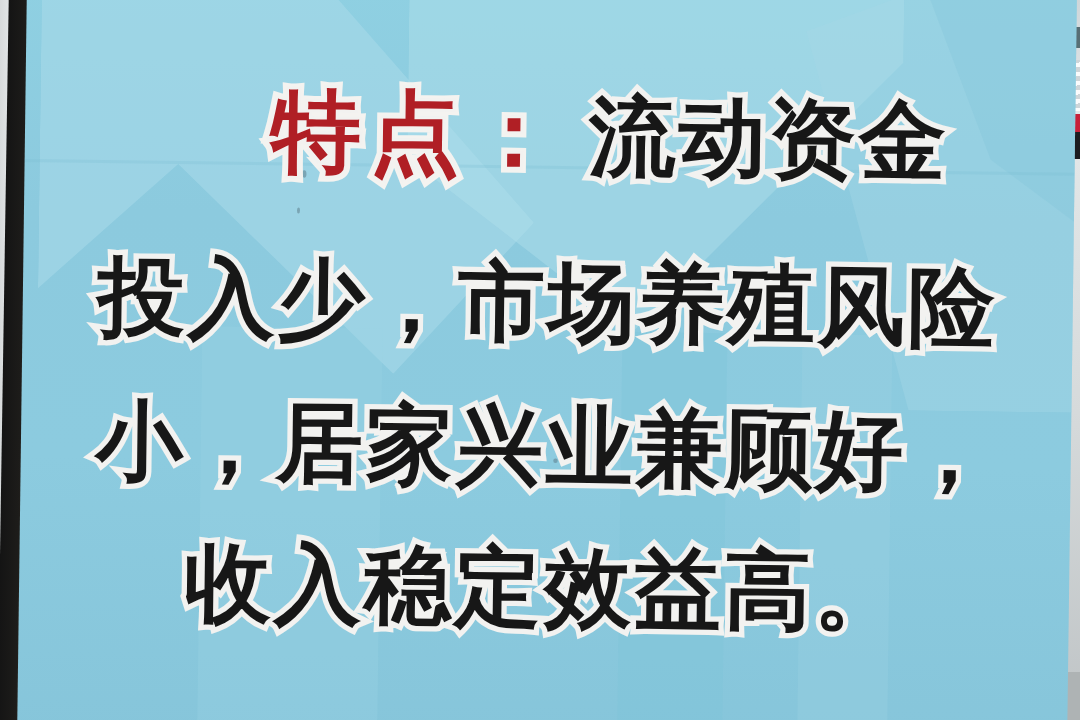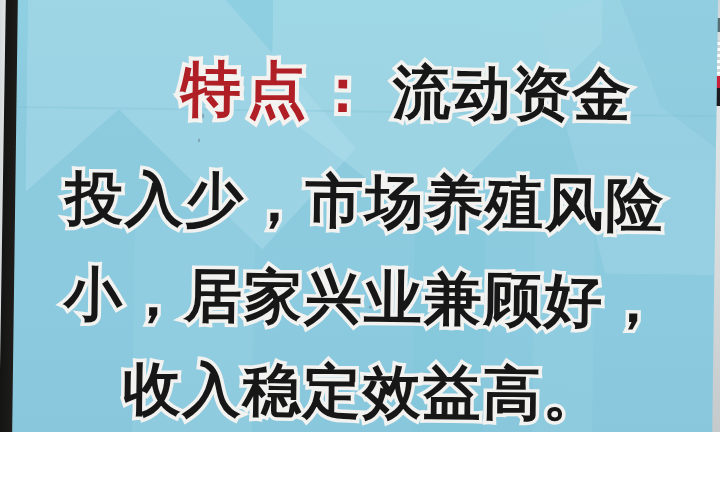--- a/index.html
+++ b/index.html
@@ -1,20 +1,20 @@
 <!DOCTYPE html>
 <html><head>
 <meta charset="utf-8">
 <style>
   html,body{margin:0;padding:0;background:#fff;}
   body{font-family:"DejaVu Sans","Liberation Sans",sans-serif;}
 
   #stage{
     position:relative;
-    width:720px;height:432px;
+    width:720px;height:480px;
     overflow:hidden;
     background:#c9cfd2;
   }
 
   
   #scenery{
     position:absolute;top:0;left:688px;width:32px;height:480px;
     background:
       linear-gradient(180deg,#cfd6d9 0%,#e6eaec 18%,#dfe4e6 40%,#d2d7d9 70%,#c2c7c9 100%);
   }

